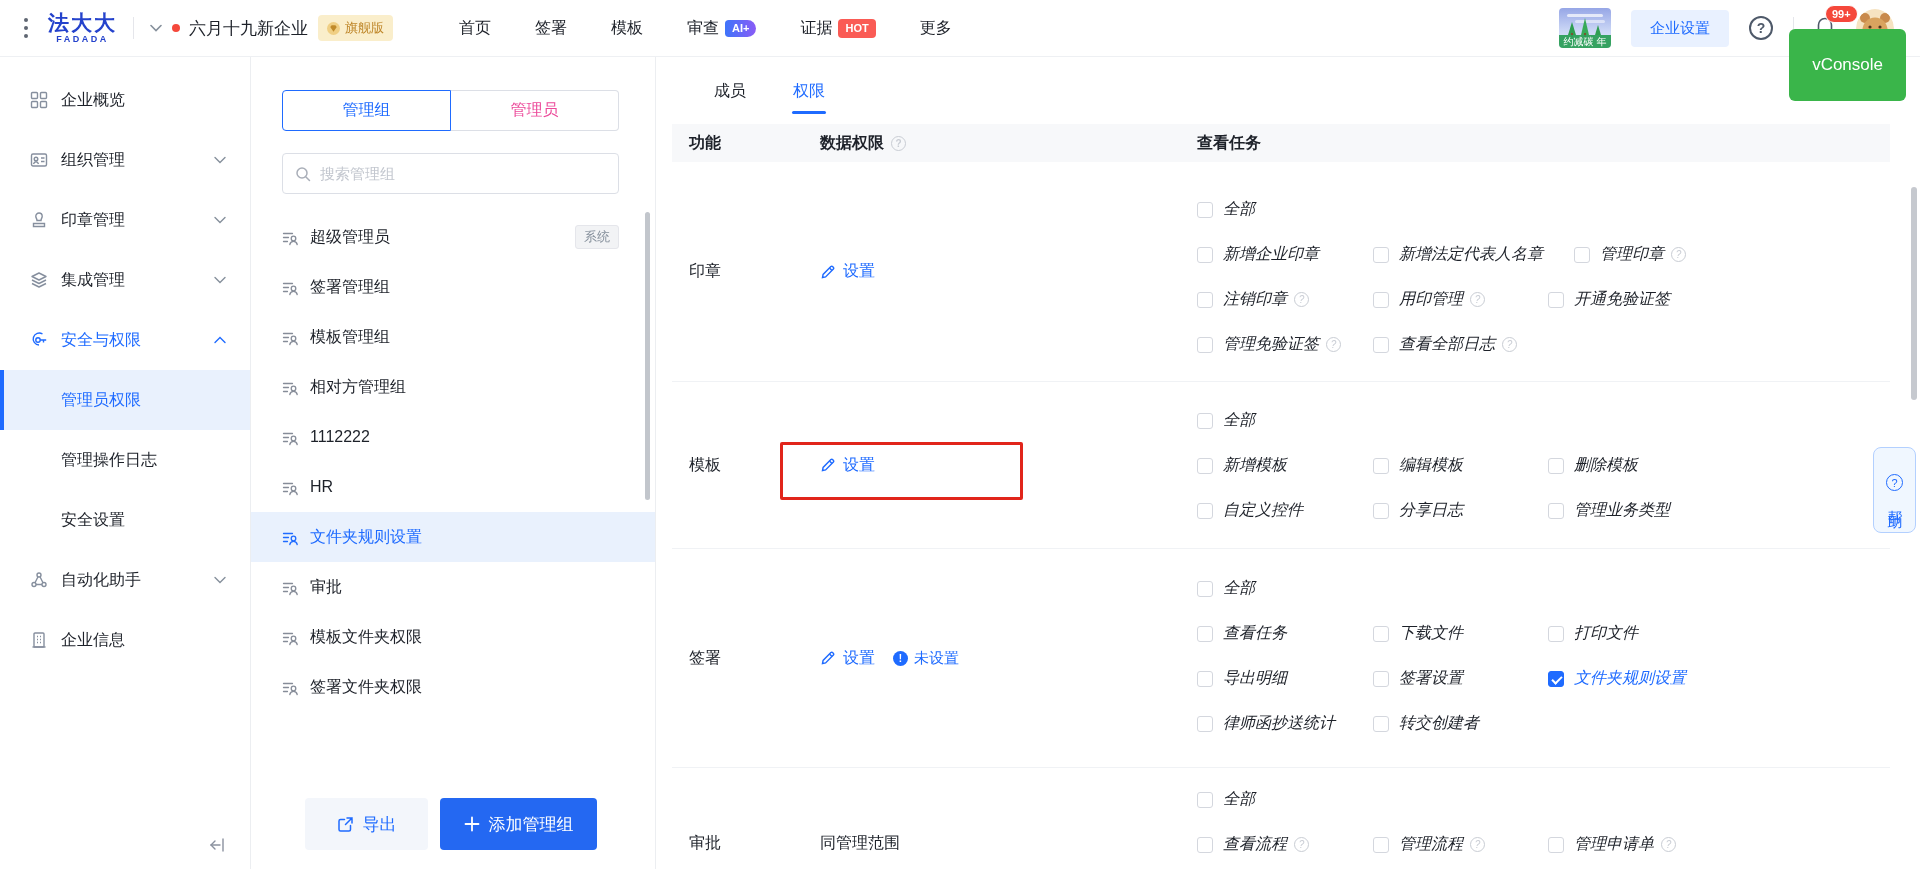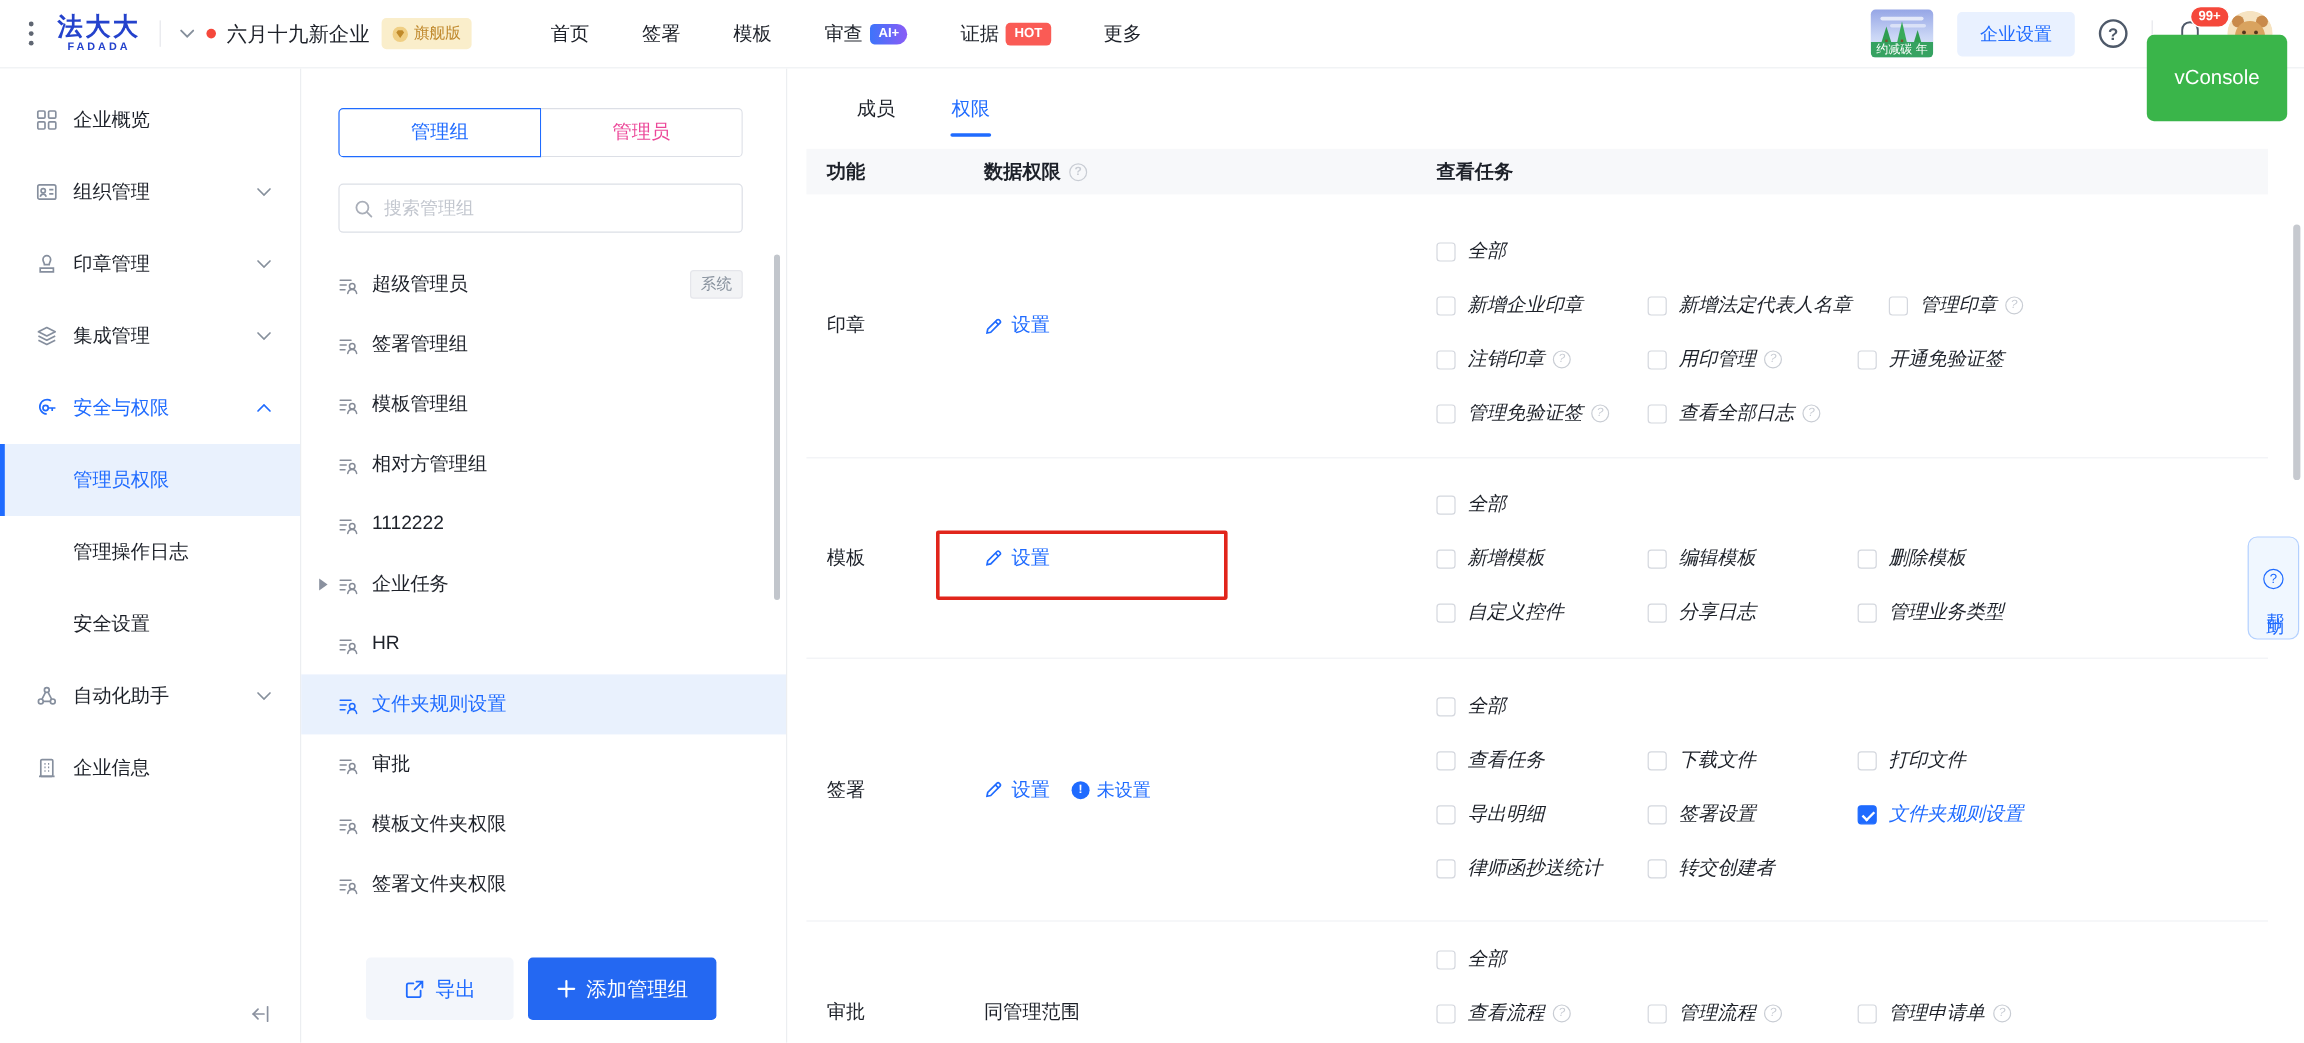--- a/index.html
+++ b/index.html
@@ -408,31 +408,20 @@
         <span class="gicon">
             <svg width="17" height="17" viewBox="0 0 17 17" fill="none" stroke="currentColor" stroke-width="1.3" stroke-linecap="round">
               <path d="M1.5 4.5h9M1.5 8.5h5M1.5 12.5h4"></path>
               <circle cx="11.5" cy="9.5" r="2.3"></circle>
               <path d="M7.8 15.5c.4-2 1.9-3.2 3.7-3.2s3.3 1.2 3.7 3.2"></path>
             </svg>
           </span>
         <span>1112222</span>
       </div>
       <div class="gitem">
-        <span class="caret"></span>
-        <span class="gicon">
-            <svg width="17" height="17" viewBox="0 0 17 17" fill="none" stroke="currentColor" stroke-width="1.3" stroke-linecap="round">
-              <path d="M1.5 4.5h9M1.5 8.5h5M1.5 12.5h4"></path>
-              <circle cx="11.5" cy="9.5" r="2.3"></circle>
-              <path d="M7.8 15.5c.4-2 1.9-3.2 3.7-3.2s3.3 1.2 3.7 3.2"></path>
-            </svg>
-          </span>
-        <span>企业任务</span>
-      </div>
-      <div class="gitem">
         <span class="gicon">
             <svg width="17" height="17" viewBox="0 0 17 17" fill="none" stroke="currentColor" stroke-width="1.3" stroke-linecap="round">
               <path d="M1.5 4.5h9M1.5 8.5h5M1.5 12.5h4"></path>
               <circle cx="11.5" cy="9.5" r="2.3"></circle>
               <path d="M7.8 15.5c.4-2 1.9-3.2 3.7-3.2s3.3 1.2 3.7 3.2"></path>
             </svg>
           </span>
         <span>HR</span>
       </div>
       <div class="gitem selected">

